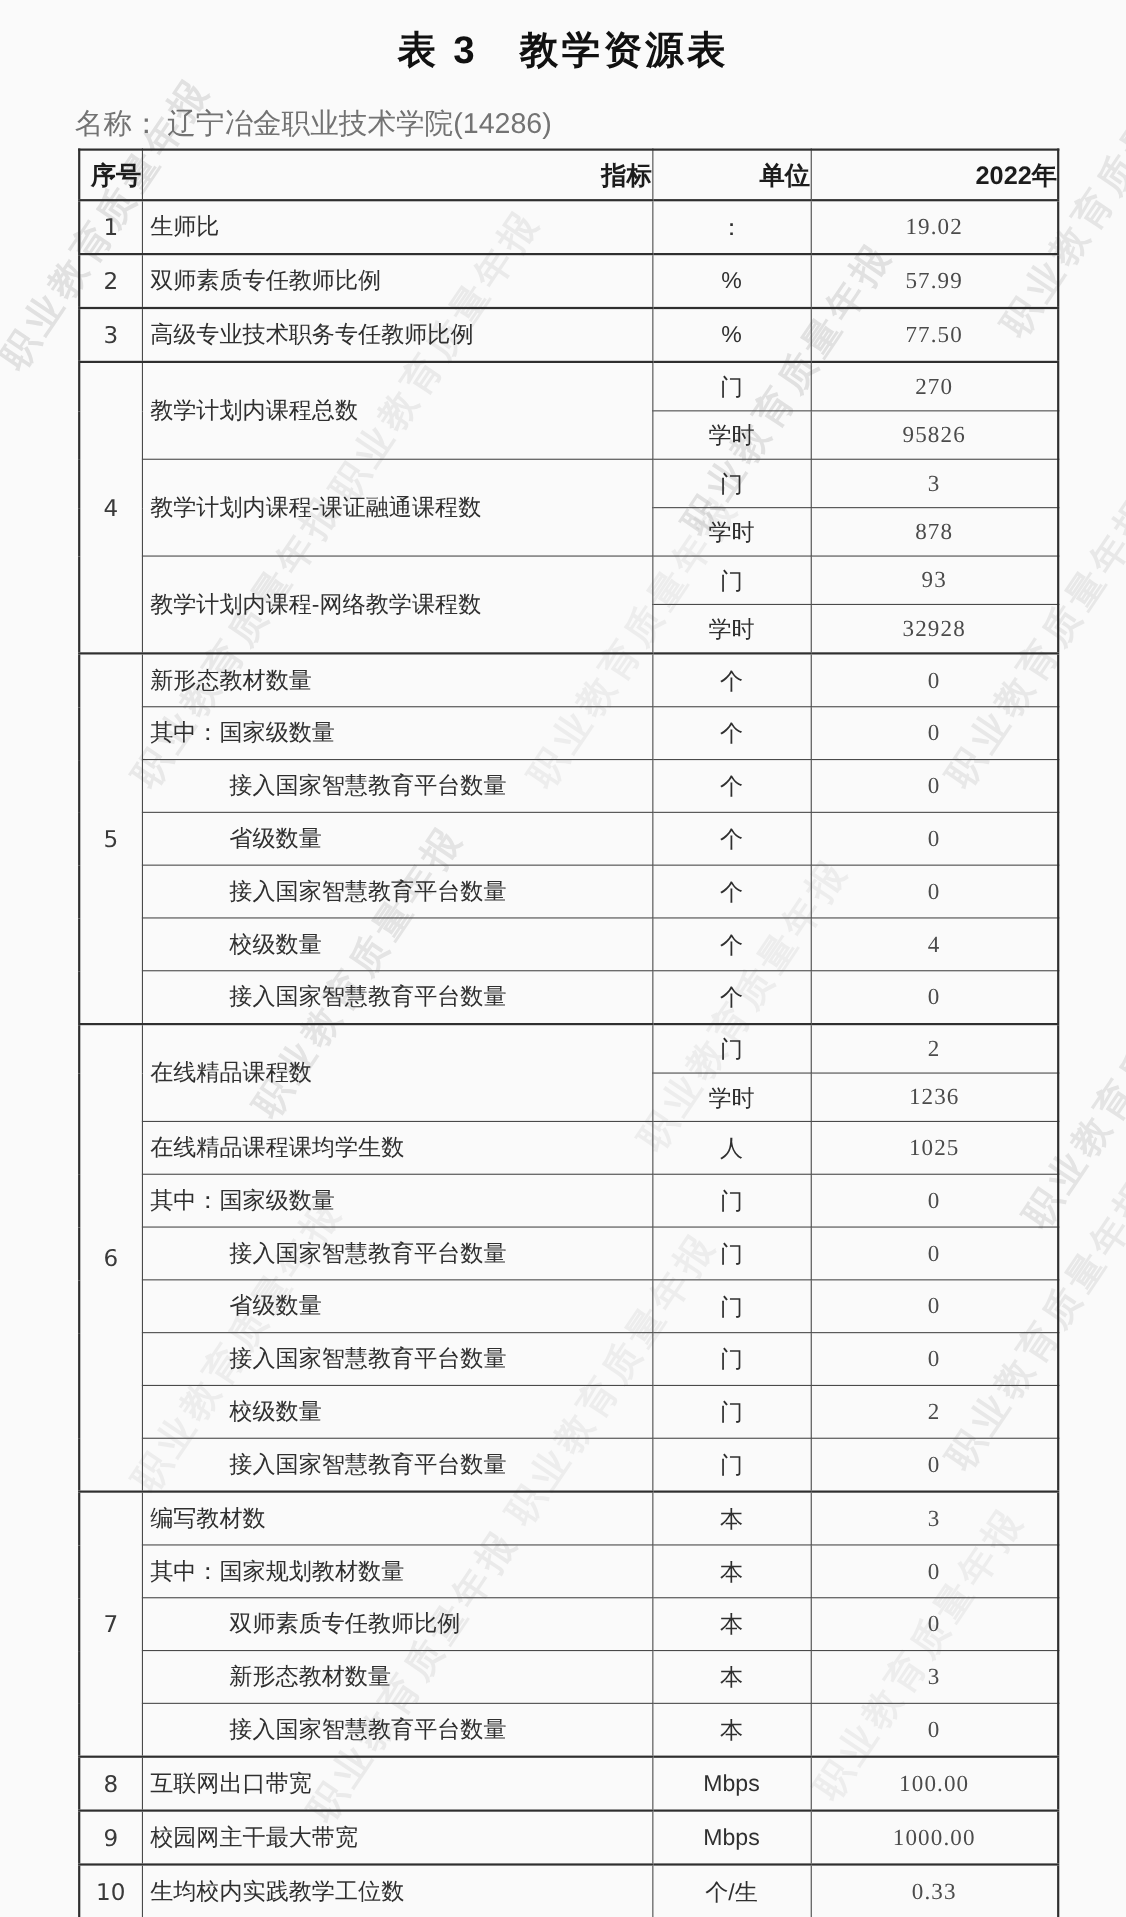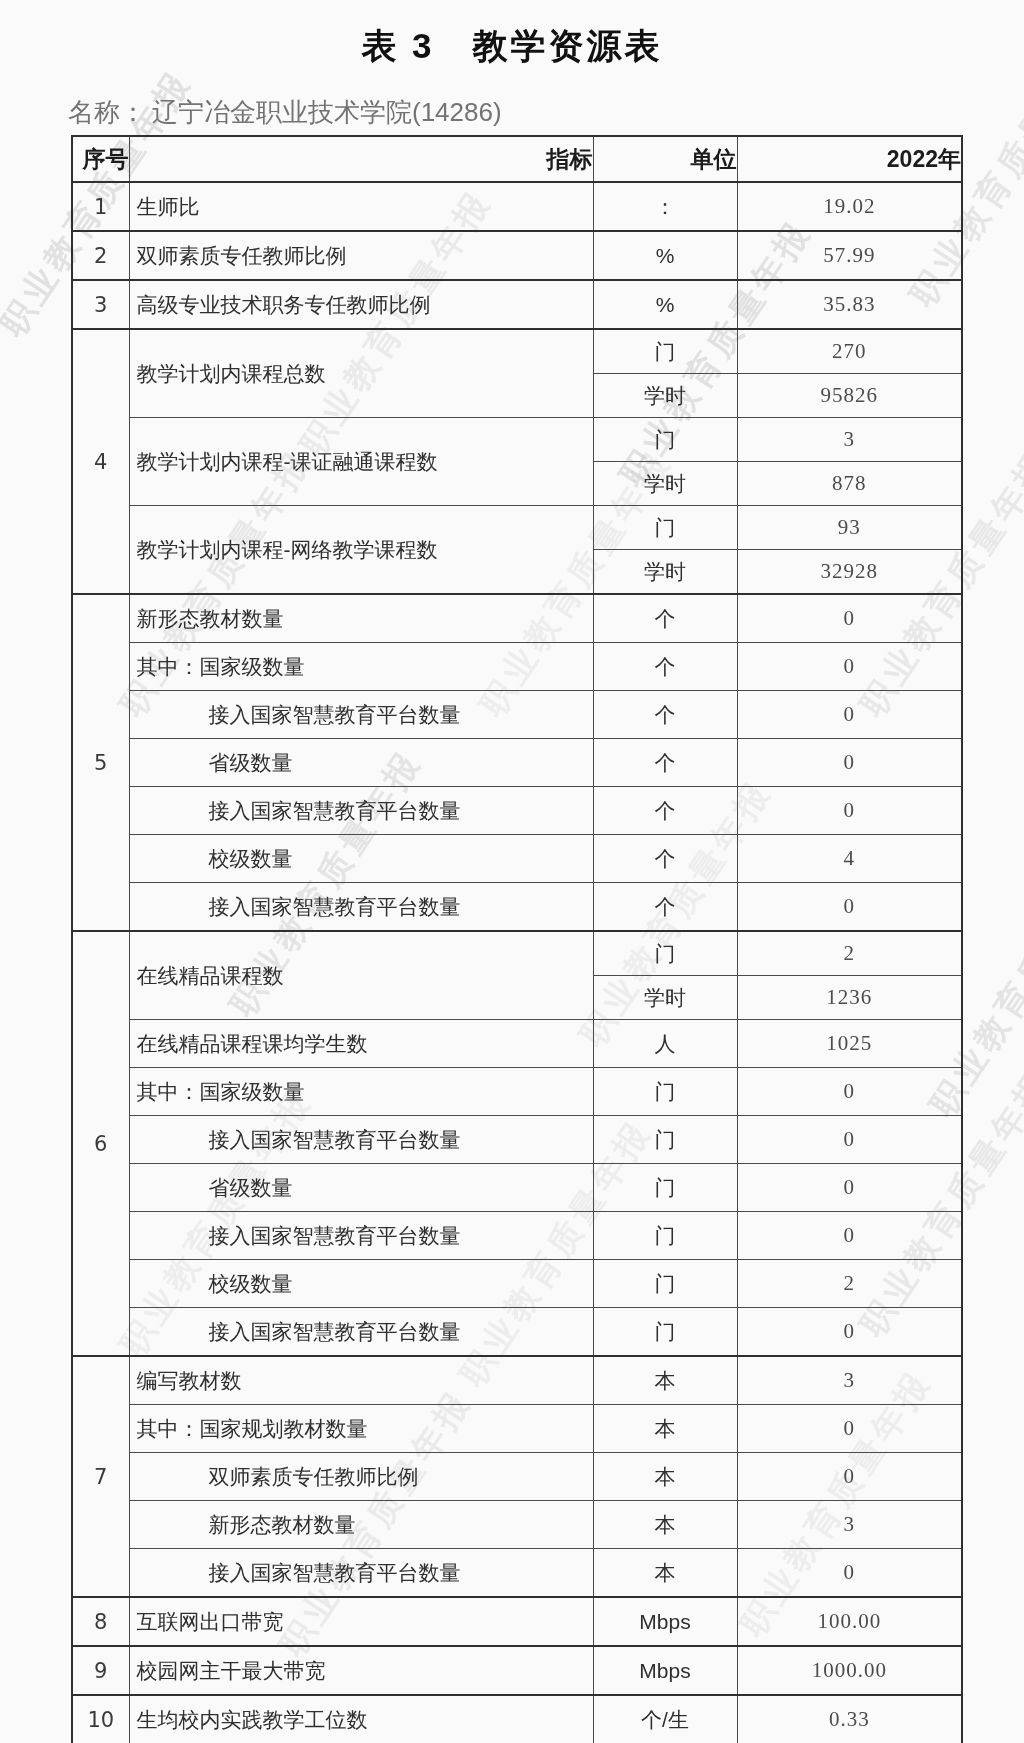--- a/index.html
+++ b/index.html
@@ -168,21 +168,21 @@
           <tr class="section-start">
             <td class="c-no" rowspan="1">2</td>
             <td class="c-ind" rowspan="1">双师素质专任教师比例</td>
             <td class="c-unit">%</td>
             <td class="c-val">57.99</td>
           </tr>
           <tr class="section-start">
             <td class="c-no" rowspan="1">3</td>
             <td class="c-ind" rowspan="1">高级专业技术职务专任教师比例</td>
             <td class="c-unit">%</td>
-            <td class="c-val">35.83</td>
+            <td class="c-val">77.50</td>
           </tr>
           <tr class="section-start">
             <td class="c-no" rowspan="6">4</td>
             <td class="c-ind" rowspan="2">教学计划内课程总数</td>
             <td class="c-unit">门</td>
             <td class="c-val">270</td>
           </tr>
           <tr>
             <td class="c-unit">学时</td>
             <td class="c-val">95826</td>

